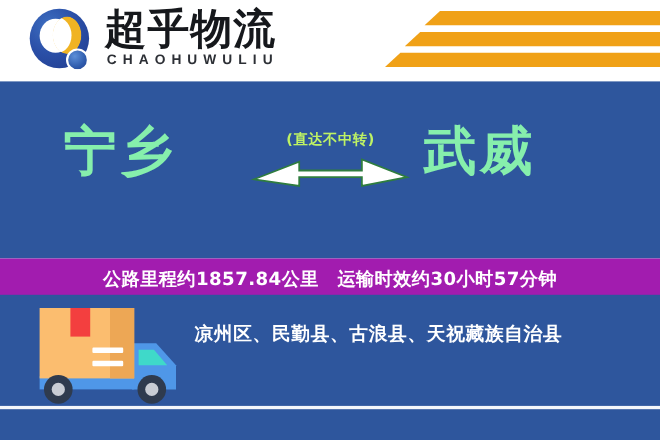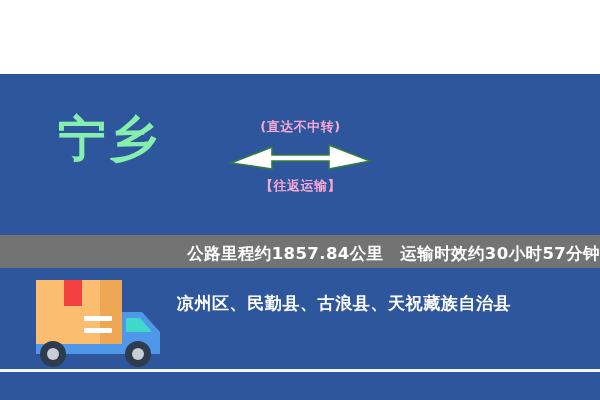--- a/index.html
+++ b/index.html
@@ -120,40 +120,40 @@
   .mid-block {
     position: absolute;
     left: 228px; top: 44px;
     width: 145px;
     text-align: center;
   }
   .mid-top, .mid-bottom {
     font-family: "DejaVu Sans", "Liberation Sans", sans-serif;
     font-size: 13px;
     font-weight: bold;
-    color: #f9a8d4;
+    color: #bef264;
     white-space: nowrap;
     letter-spacing: 0.5px;
   }
   .mid-top { margin-bottom: 3px; }
   .arrow-wrap {
     width: 145px; height: 34px;
     margin: 0 auto;
   }
   .mid-bottom { margin-top: 4px; }
 
   
   .orange-bar {
     position: absolute;
     left: 0; top: 235px;
     width: 600px; height: 38px;
-    background: #737373;
+    background: #a21caf;
     display: flex;
     align-items: center;
-    justify-content: flex-end;
+    justify-content: center;
   }
   .orange-bar-text {
     font-family: "DejaVu Sans", "Liberation Sans", sans-serif;
     font-size: 16.5px;
     font-weight: bold;
     color: #ffffff;
     letter-spacing: 0.4px;
     white-space: nowrap;
   }
 
@@ -188,37 +188,55 @@
     position: absolute;
     left: 22px; top: 276px;
     width: 152px; height: 98px;
   }
 </style>
 </head>
 <body>
 
 <div id="banner">
 
+  <div class="header">
+
+    <div class="logo-mark">
+      <div class="logo-circle"></div>
+      <div class="logo-inner"></div>
+      <div class="logo-crescent"></div>
+      <div class="logo-dot"></div>
+    </div>
+
+    <div class="logo-text-cn">超乎物流</div>
+    <div class="logo-text-en">CHAOHUWULIU</div>
+
+    <svg class="stripes" viewBox="0 0 260 56">
+      <polygon points="60,0 260,0 260,13 46,13" fill="#f0a117"></polygon>
+      <polygon points="42,19 260,19 260,32 28,32" fill="#f0a117"></polygon>
+      <polygon points="24,38 260,38 260,51 10,51" fill="#f0a117"></polygon>
+    </svg>
+  </div>
 
   <div class="blue-panel">
 
     <div class="city city-origin">宁乡</div>
 
     <div class="mid-block">
       <div class="mid-top">(直达不中转)</div>
 
       <div class="arrow-wrap">
         <svg viewBox="0 0 145 34" width="145" height="34">
           <polygon points="3,24 44,8 44,16 101,16 101,6 142,22 101,30 101,22 44,22 44,30" fill="#ffffff" stroke="#2f7d3f" stroke-width="1.6" stroke-linejoin="miter"></polygon>
         </svg>
       </div>
 
-      <div class="mid-bottom">【往返运输】</div>
     </div>
 
+    <div class="city city-dest">武威</div>
   </div>
 
   <div class="orange-bar">
     <span class="orange-bar-text">公路里程约1857.84公里　运输时效约30小时57分钟</span>
   </div>
 
   <div class="lower-panel">
     <div class="districts">凉州区、民勤县、古浪县、天祝藏族自治县</div>
     <div class="road-line"></div>
   </div>

